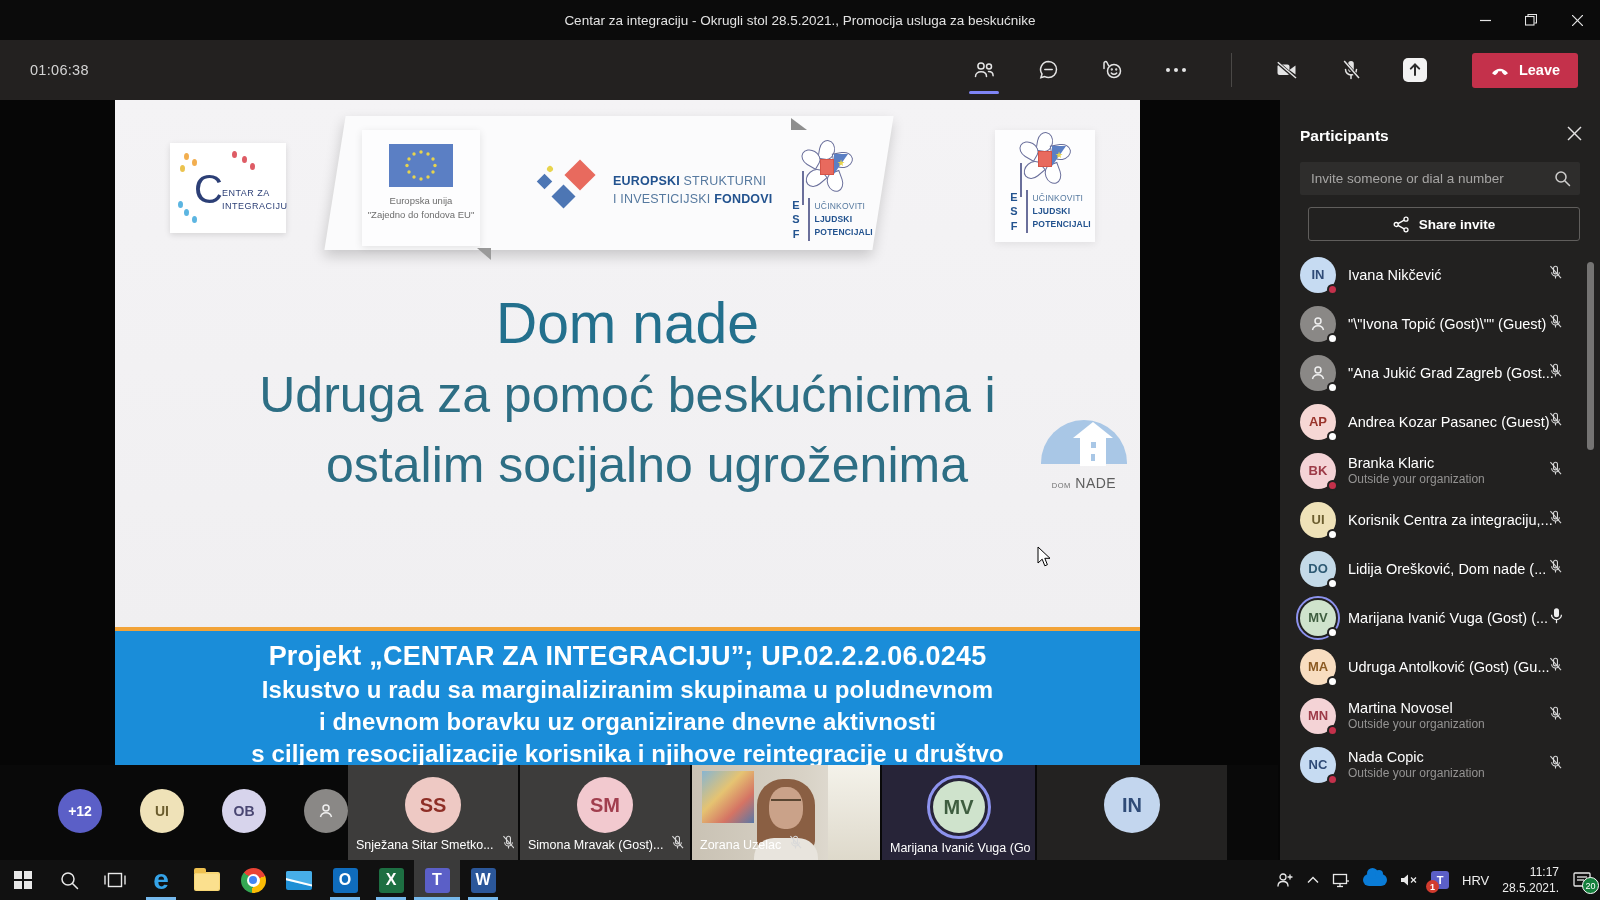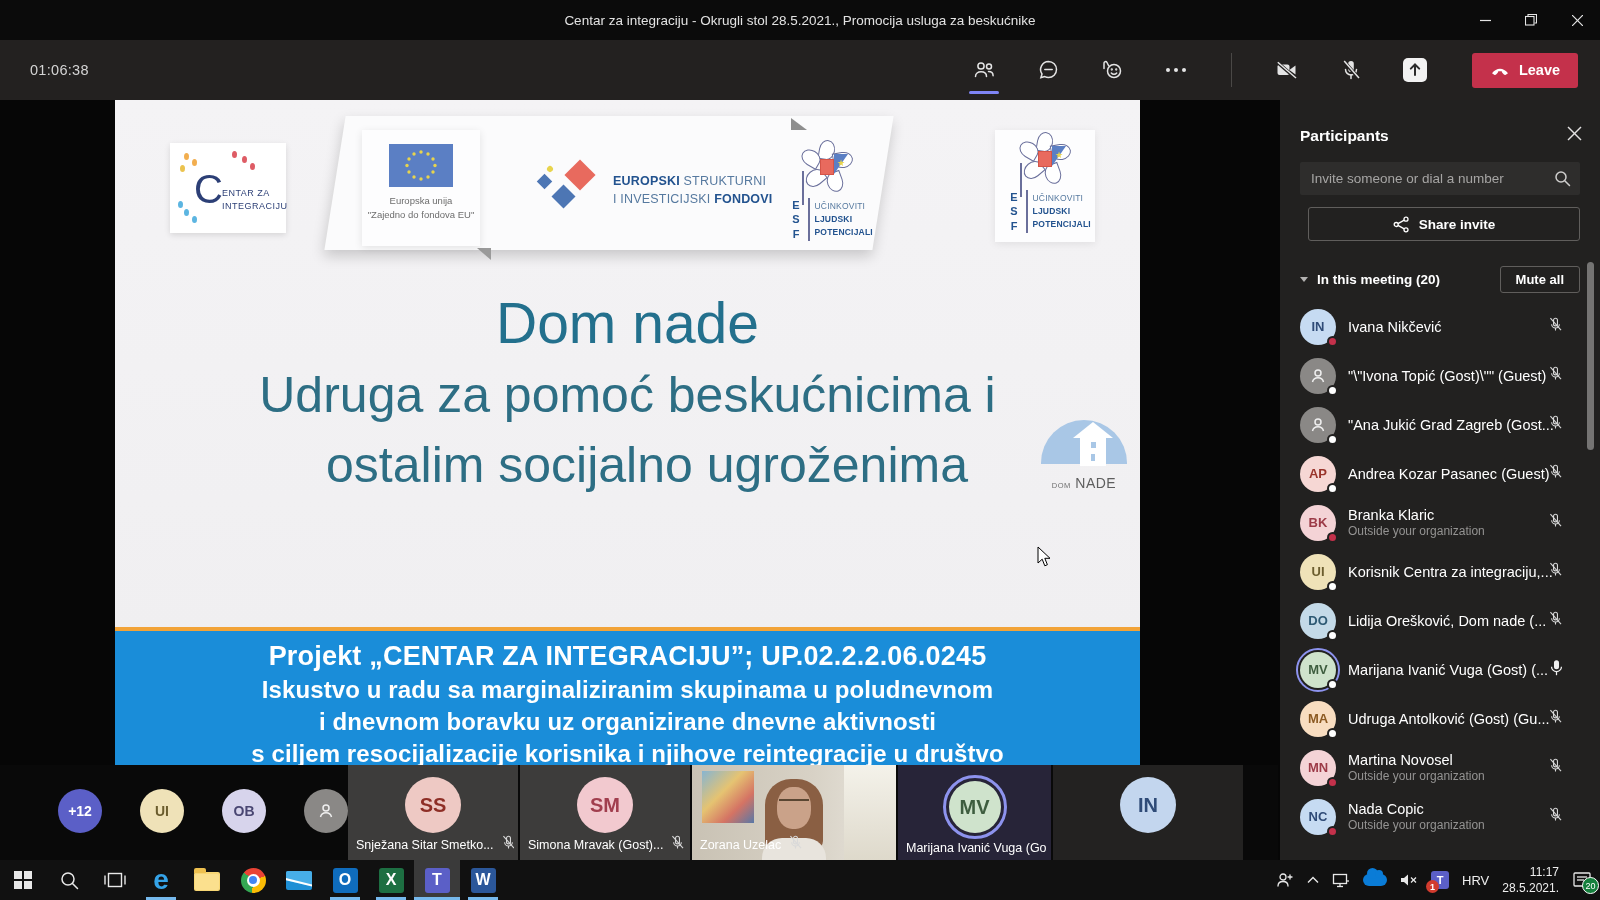--- a/index.html
+++ b/index.html
@@ -470,21 +470,21 @@
               <div class="tile-label">
                 <span>Simona Mravak (Gost)...</span>
                 <span><svg width="17" height="18" viewBox="0 0 20 21">
                     <rect x="7.7" y="2.5" width="4.6" height="9" rx="2.3" fill="none" stroke="#d9d9d9" stroke-width="1.3"></rect>
                     <path d="M5.5 9.5a4.5 4.5 0 0 0 9 0" fill="none" stroke="#d9d9d9" stroke-width="1.3"></path>
                     <line x1="10" y1="14" x2="10" y2="17" stroke="#d9d9d9" stroke-width="1.3"></line>
                     <line x1="4" y1="2.5" x2="16.5" y2="16.5" stroke="#d9d9d9" stroke-width="1.3"></line>
                   </svg></span>
               </div>
             </div>
-            <div class="tile" style="width: 204px; background: #6d28d9; text-decoration: underline;">
+            <div class="tile" style="width: 188px; background: #6d28d9; text-decoration: underline;">
               <div class="vz-wall"></div>
               <div class="vz-paint"></div>
               <div class="vz-window"></div>
               <div class="vz-hair"></div>
               <div class="vz-face"></div>
               <div class="vz-specs"></div>
               <div class="vz-shirt"></div>
               <div class="tile-label">
                 <span>Zorana Uzelac</span>
                 <span><svg width="17" height="18" viewBox="0 0 20 21">
@@ -528,25 +528,20 @@
       <div class="share-invite">
         <svg width="17" height="17" viewBox="0 0 17 17" fill="none" stroke="#fff" stroke-width="1.3">
           <circle cx="3.2" cy="8.5" r="2"></circle>
             <circle cx="13" cy="3.2" r="2"></circle>
             <circle cx="13" cy="13.8" r="2"></circle>
           <line x1="5" y1="7.6" x2="11.2" y2="4.1"></line>
             <line x1="5" y1="9.4" x2="11.2" y2="12.9"></line>
         </svg>
         <span>Share invite</span>
       </div>
-      <div class="section-row">
-        <span class="chev"></span>
-        <span class="section-label">In this meeting (20)</span>
-        <span class="mute-all">Mute all</span>
-      </div>
       <div class="p-list">
           <div class="p-row">
             <div class="p-avatar" style="background: rgb(198, 219, 242); color: rgb(47, 75, 119);">IN<span class="dot red"></span></div>
             <div class="p-text">
               <div class="p-name">Ivana Nikčević</div>
             </div>
             <div class="p-mic"><svg width="17" height="18" viewBox="0 0 20 21">
                 <rect x="7.7" y="2.5" width="4.6" height="9" rx="2.3" fill="none" stroke="#d9d9d9" stroke-width="1.3"></rect>
                 <path d="M5.5 9.5a4.5 4.5 0 0 0 9 0" fill="none" stroke="#d9d9d9" stroke-width="1.3"></path>
                 <line x1="10" y1="14" x2="10" y2="17" stroke="#d9d9d9" stroke-width="1.3"></line>

